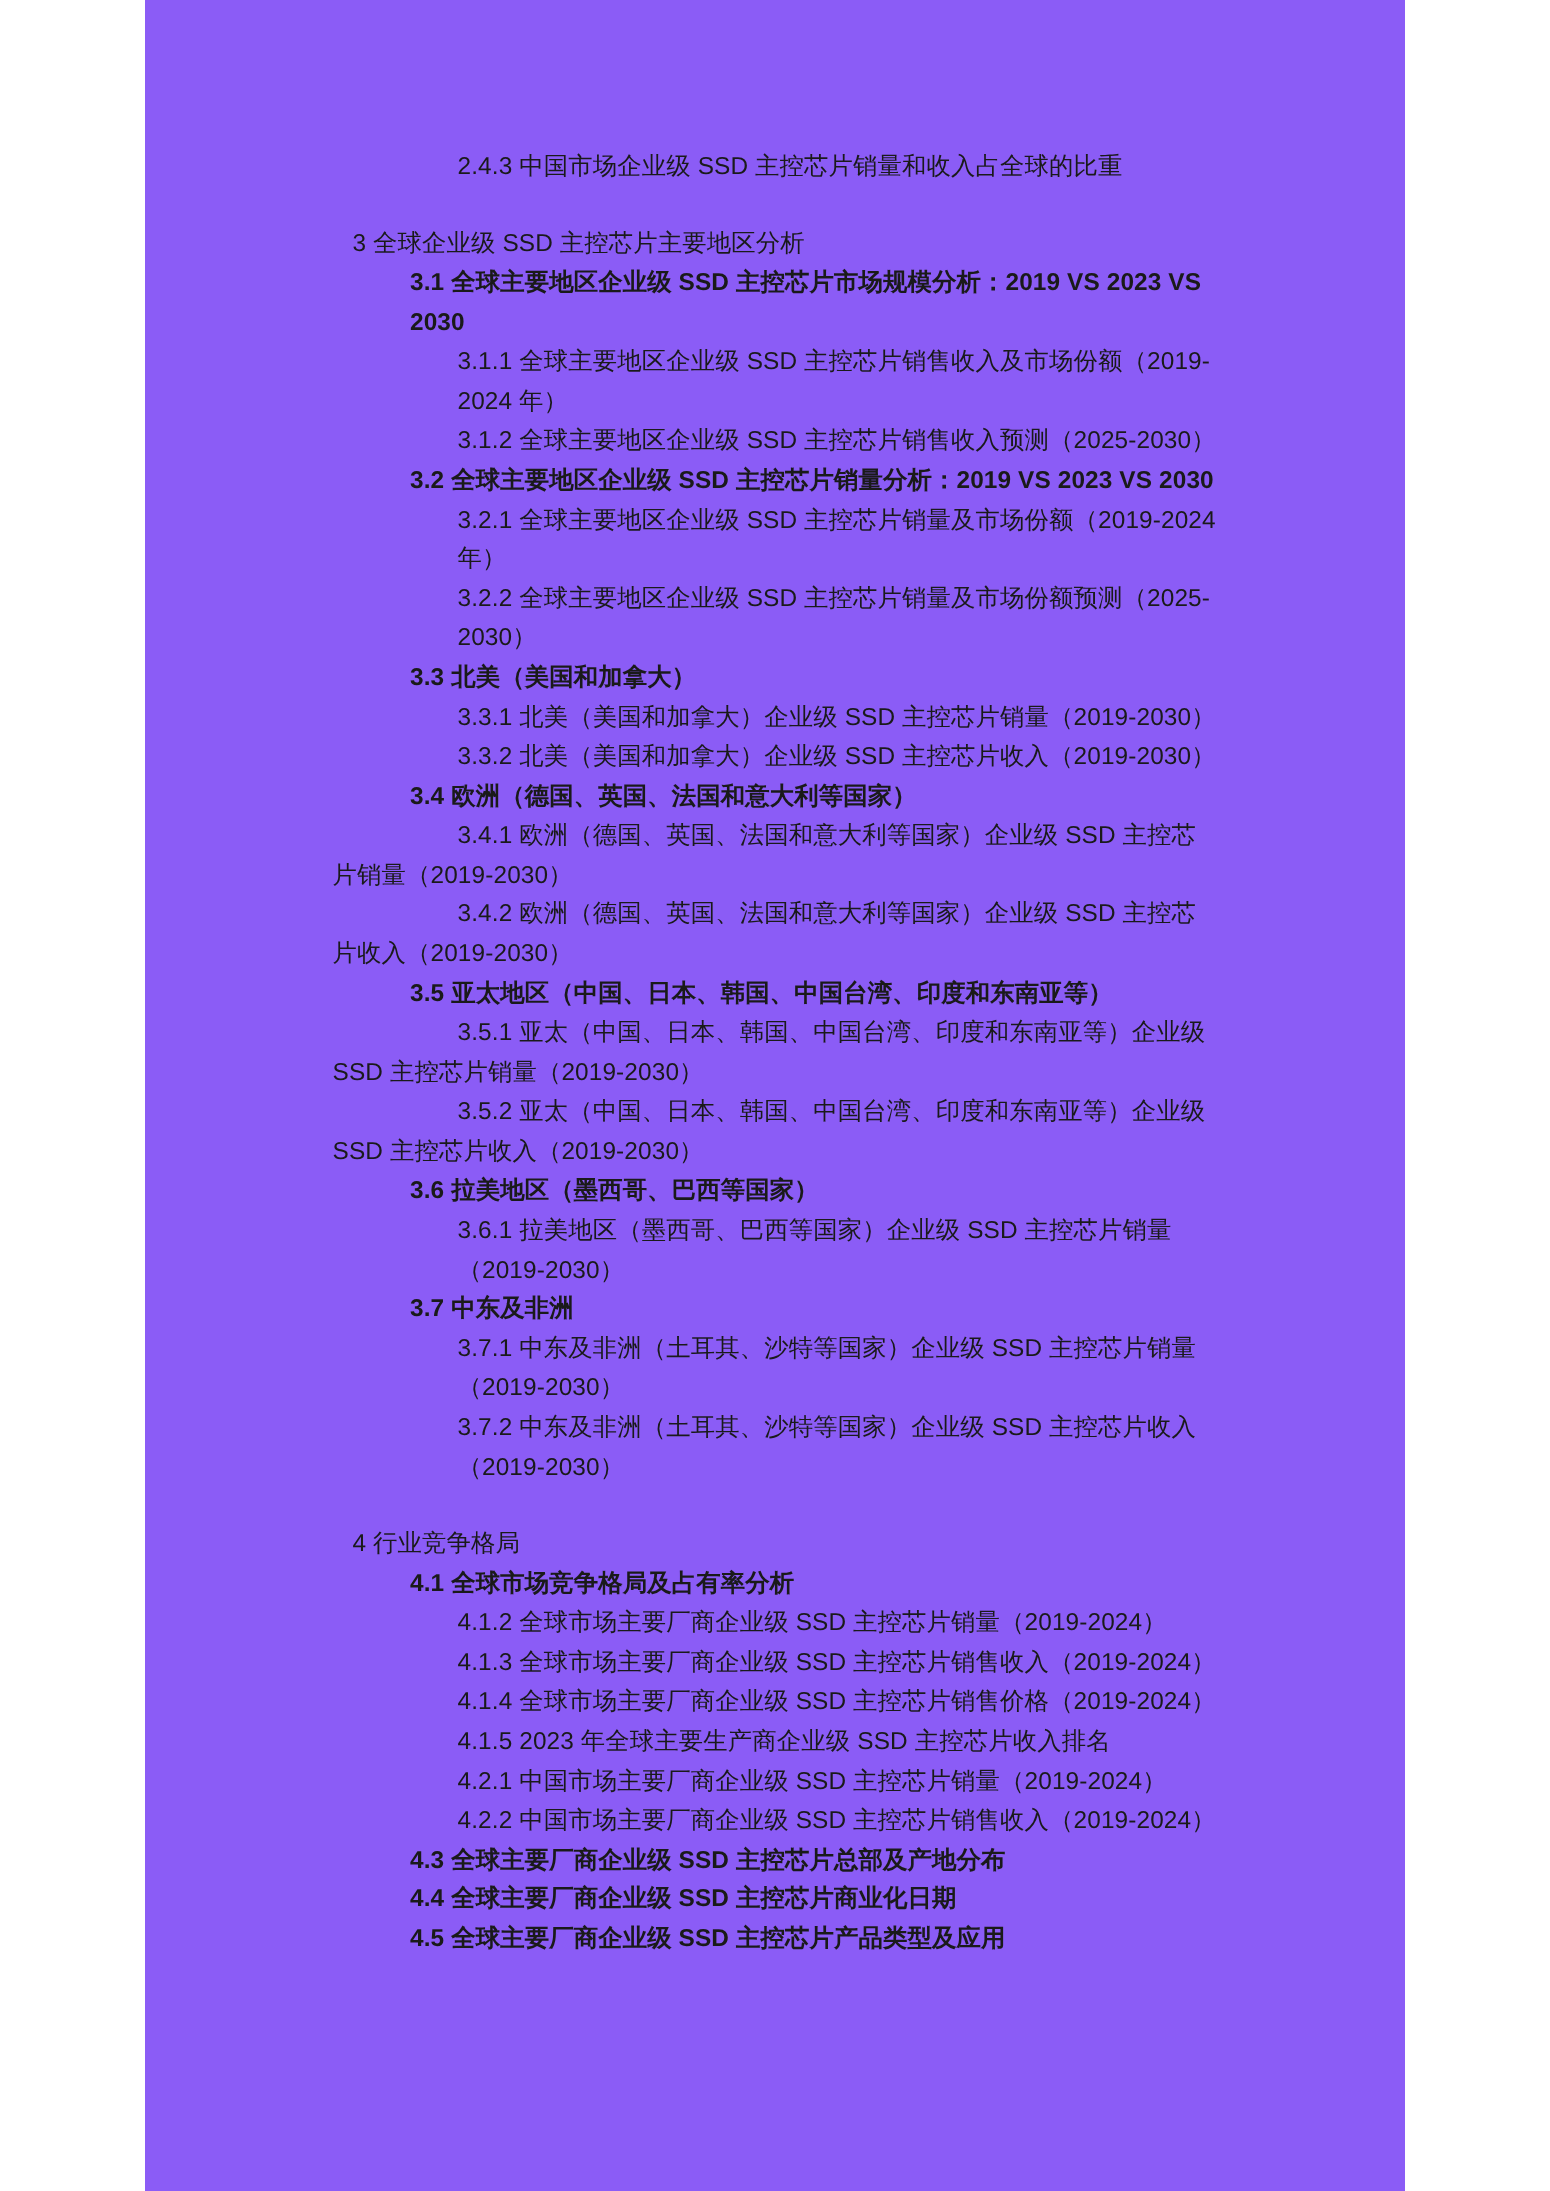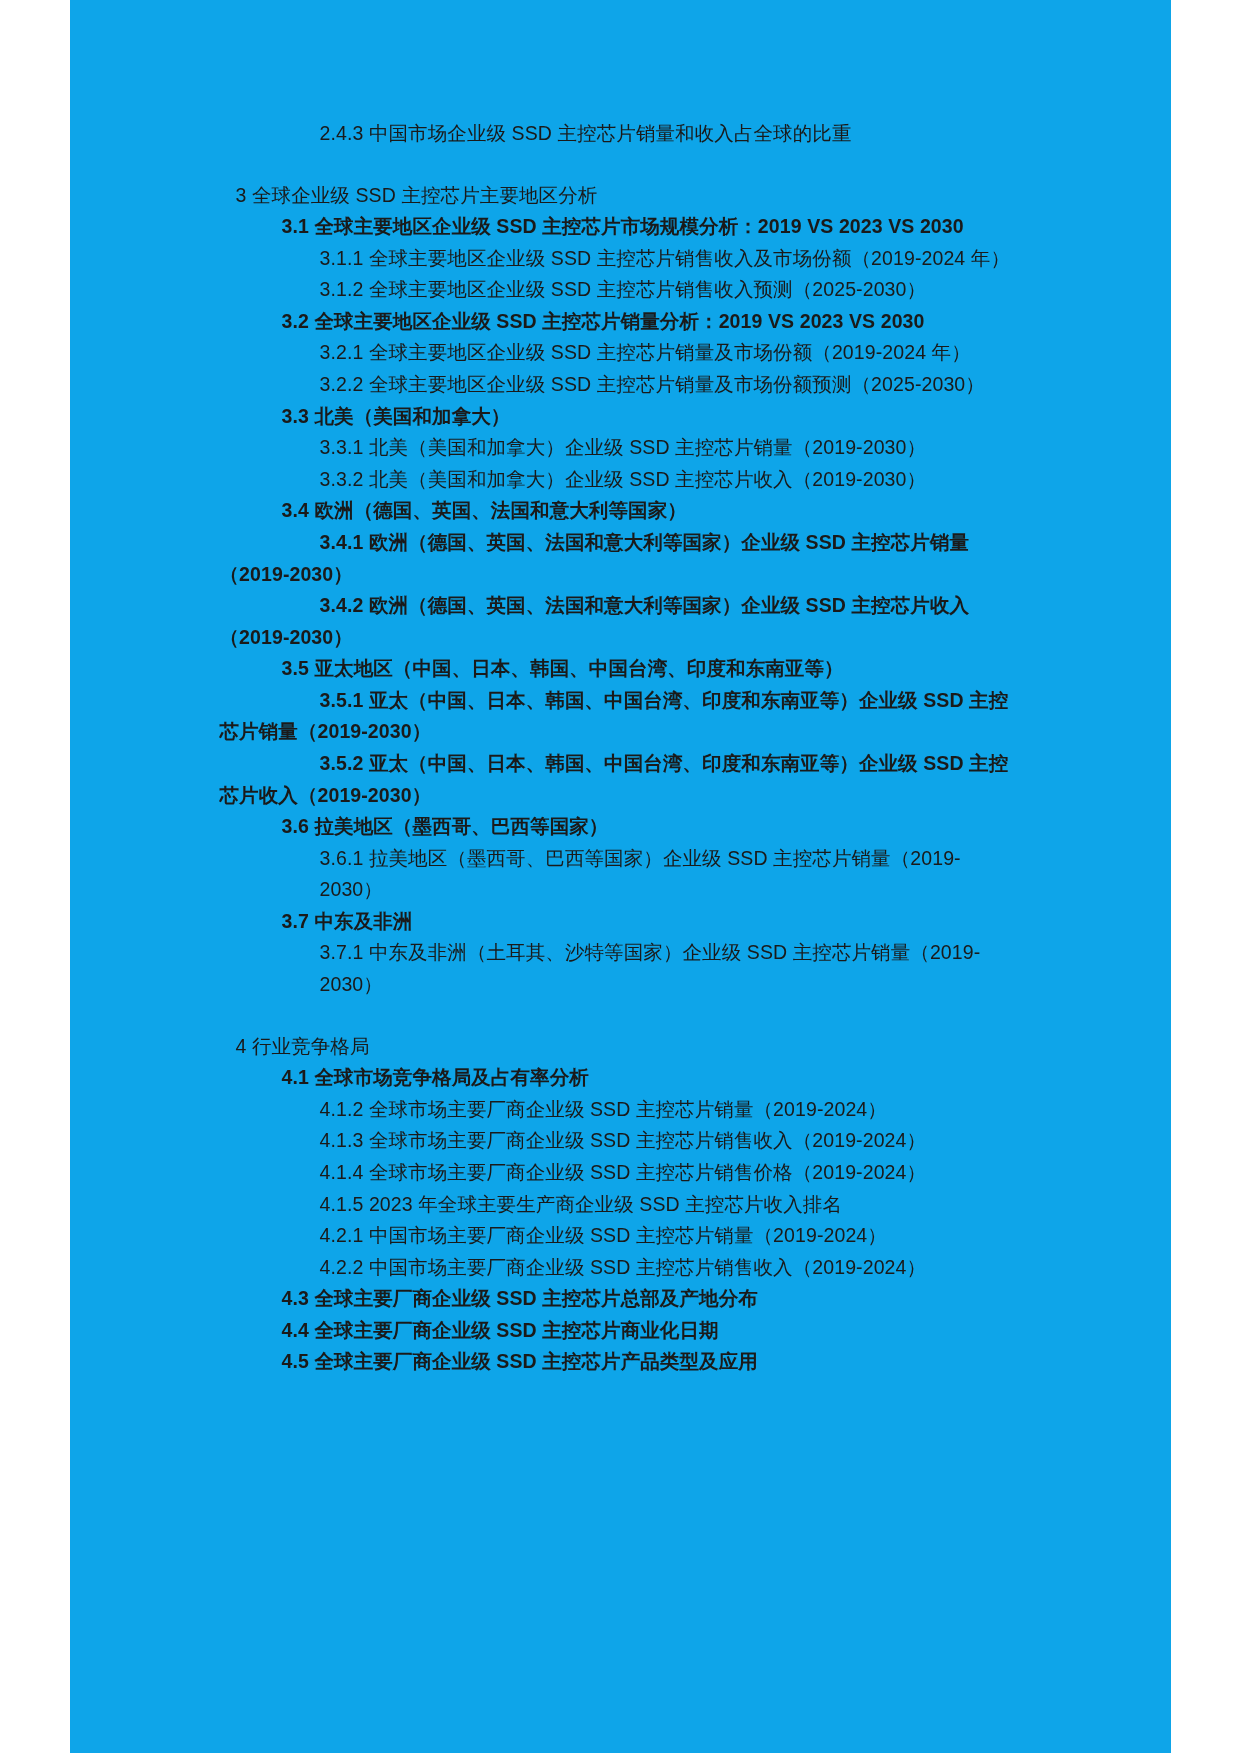--- a/index.html
+++ b/index.html
@@ -5,24 +5,24 @@
   html, body {
     margin: 0;
     padding: 0;
     background: #ffffff;
   }
   body {
     font-family: "Liberation Sans", "DejaVu Sans", sans-serif;
     color: #1a1a1a;
   }
   .page {
-    width: 1101px;
+    width: 1008px;
     height: 1753px;
     margin: 0 auto;
-    background: #0ea5e9;
+    background: #8b5cf6;
     position: relative;
     box-sizing: border-box;
     padding: 118px 150px 80px 150px;
   }
   .toc {
     font-size: 19.5px;
     line-height: 1.62;
   }
   .entry {
     white-space: normal;
@@ -30,21 +30,20 @@
   }
   
   .lvl-h2 { margin-left: 16px; }      
   .lvl-1  { margin-left: 62px; font-weight: bold; }     
   .lvl-2  { margin-left: 100px; }
   .spacer-lg { height: 30px; }
   
   .wrap-entry {
     margin-left: 0px;
     text-indent: 100px;
-    font-weight: bold;
   }
 </style>
 </head>
 <body>
 
 <div class="page">
   <div class="toc">
 
     <div class="entry lvl-2">2.4.3  中国市场企业级 SSD 主控芯片销量和收入占全球的比重</div>
 
@@ -64,20 +63,21 @@
     <div class="entry lvl-1">3.4  欧洲（德国、英国、法国和意大利等国家）</div>
     <div class="entry wrap-entry">3.4.1  欧洲（德国、英国、法国和意大利等国家）企业级 SSD 主控芯片销量（2019-2030）</div>
     <div class="entry wrap-entry">3.4.2  欧洲（德国、英国、法国和意大利等国家）企业级 SSD 主控芯片收入（2019-2030）</div>
     <div class="entry lvl-1">3.5  亚太地区（中国、日本、韩国、中国台湾、印度和东南亚等）</div>
     <div class="entry wrap-entry">3.5.1  亚太（中国、日本、韩国、中国台湾、印度和东南亚等）企业级 SSD 主控芯片销量（2019-2030）</div>
     <div class="entry wrap-entry">3.5.2  亚太（中国、日本、韩国、中国台湾、印度和东南亚等）企业级 SSD 主控芯片收入（2019-2030）</div>
     <div class="entry lvl-1">3.6  拉美地区（墨西哥、巴西等国家）</div>
     <div class="entry lvl-2">3.6.1  拉美地区（墨西哥、巴西等国家）企业级 SSD 主控芯片销量（2019-2030）</div>
     <div class="entry lvl-1">3.7  中东及非洲</div>
     <div class="entry lvl-2">3.7.1  中东及非洲（土耳其、沙特等国家）企业级 SSD 主控芯片销量（2019-2030）</div>
+    <div class="entry lvl-2">3.7.2  中东及非洲（土耳其、沙特等国家）企业级 SSD 主控芯片收入（2019-2030）</div>
 
     <div class="spacer-lg"></div>
 
     <div class="entry lvl-h2">4  行业竞争格局</div>
 
     <div class="entry lvl-1">4.1  全球市场竞争格局及占有率分析</div>
     <div class="entry lvl-2">4.1.2  全球市场主要厂商企业级 SSD 主控芯片销量（2019-2024）</div>
     <div class="entry lvl-2">4.1.3  全球市场主要厂商企业级 SSD 主控芯片销售收入（2019-2024）</div>
     <div class="entry lvl-2">4.1.4  全球市场主要厂商企业级 SSD 主控芯片销售价格（2019-2024）</div>
     <div class="entry lvl-2">4.1.5 2023 年全球主要生产商企业级 SSD 主控芯片收入排名</div>

